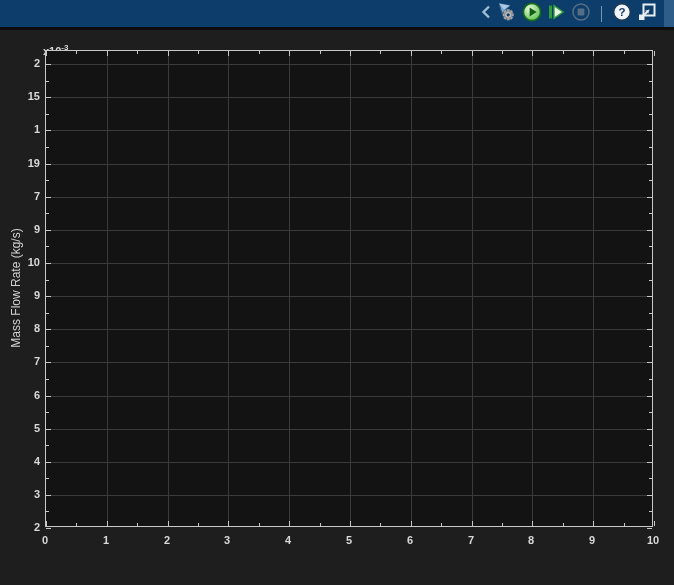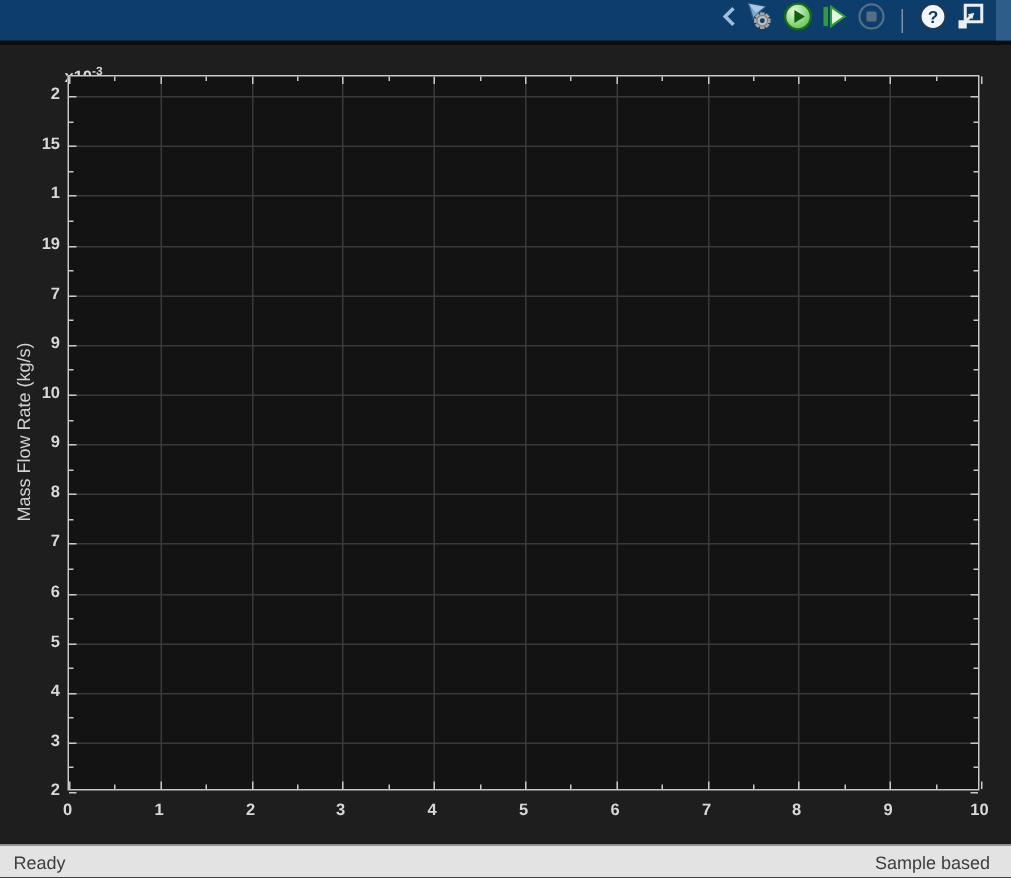--- a/index.html
+++ b/index.html
@@ -303,18 +303,14 @@
         <div class="ytick-label" style="top: 225px;">10</div>
         <div class="ytick-label" style="top: 192px;">9</div>
         <div class="ytick-label" style="top: 159px;">7</div>
         <div class="ytick-label" style="top: 126px;">19</div>
         <div class="ytick-label" style="top: 92px;">1</div>
         <div class="ytick-label" style="top: 59px;">15</div>
         <div class="ytick-label" style="top: 26px;">2</div>
       </div>
   </div>
 
-  <div class="statusbar">
-    <span>Ready</span>
-    <span>Sample based</span>
-  </div>
 
 </div>
 
 </body></html>

